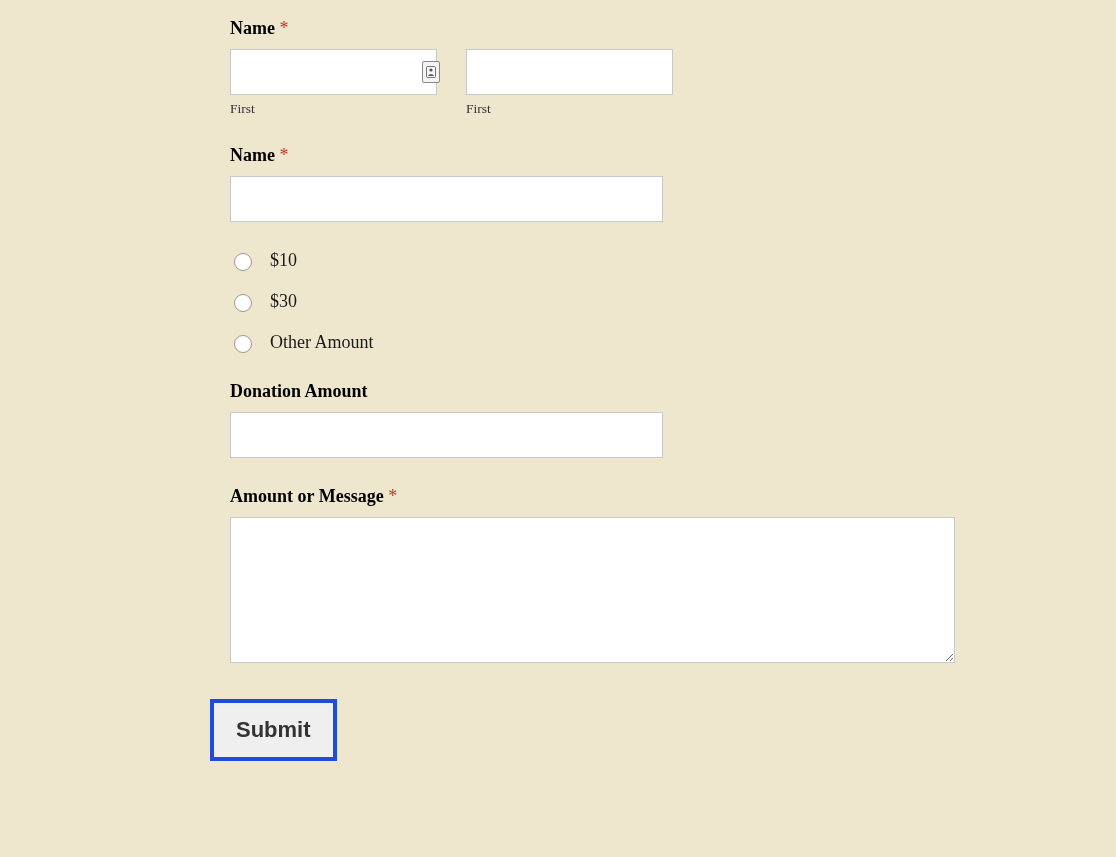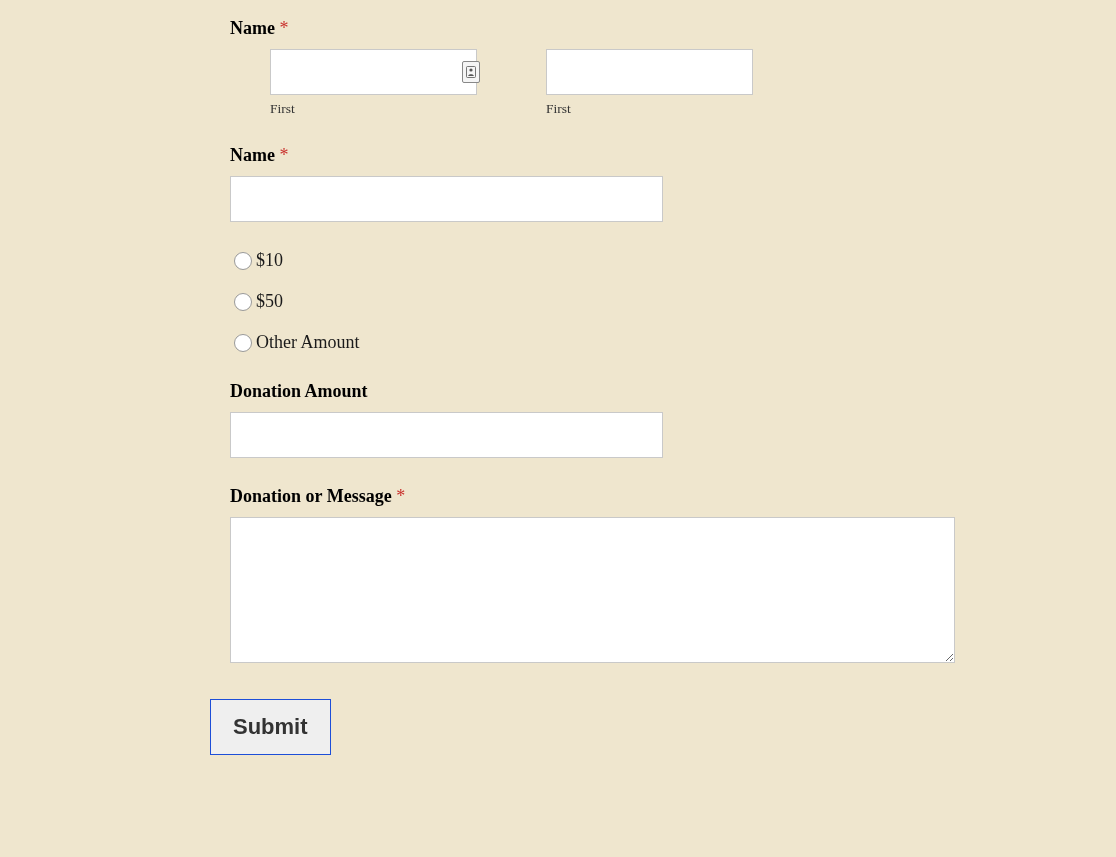--- a/index.html
+++ b/index.html
@@ -33,21 +33,20 @@
     .required {
       color: #c9302c;
       font-weight: normal;
     }
     .name-row {
       display: flex;
       gap: 18px;
     }
     .name-col {
       width: 218px;
-      margin-left: 40px;
     }
     .sub-label {
       display: block;
       margin-top: 6px;
       font-size: 13.5px;
       color: #333;
       font-family: Georgia, serif;
     }
     input[type="text"] {
       height: 46px;
@@ -89,22 +88,22 @@
     .input-donation-other {
       width: 433px;
     }
     .radio-list {
       list-style: none;
       padding: 0;
       margin-top: 4px;
     }
     .radio-item {
       display: flex;
-      align-items: center;
-      gap: 4px;
+      align-items: flex-end;
+      gap: 18px;
       margin-bottom: 20px;
       padding-left: 4px;
     }
     .radio-item:last-child {
       margin-bottom: 16px;
     }
     .radio-input {
       width: 18px;
       height: 18px;
       appearance: none;
@@ -138,21 +137,21 @@
       background: #fff;
       border: 1px solid #c9c9c9;
       padding: 8px;
       font-size: 15px;
       font-family: Arial, sans-serif;
       resize: both;
     }
     .submit-btn {
       margin-top: 4px;
       background: #efefef;
-      border: 1px solid #1d4ed8;
+      border: 4px solid #1d4ed8;
       padding: 14px 22px;
       font-size: 22px;
       font-family: Arial, Helvetica, sans-serif;
       font-weight: bold;
       color: #333;
       cursor: pointer;
     }
   </style>
 </head>
 <body>
@@ -197,41 +196,41 @@
 
   
   <div class="field-group">
     <ul class="radio-list">
       <li class="radio-item">
         <input type="radio" name="donation" class="radio-input" style="">
         <label class="radio-label">$10</label>
       </li>
       <li class="radio-item">
         <input type="radio" name="donation" class="radio-input" style="">
-        <label class="radio-label">$50</label>
+        <label class="radio-label">$30</label>
       </li>
       <li class="radio-item">
         <input type="radio" name="donation" class="radio-input" style="">
         <label class="radio-label">Other Amount</label>
       </li>
     </ul>
   </div>
 
   
   <div class="field-group">
     <label class="field-label">
       <span>Donation Amount</span>
     </label>
     <input type="text" class="input-donation-other" value="" style="">
   </div>
 
   
   <div class="field-group">
     <label class="field-label">
-      <span>Donation or Message</span>
+      <span>Amount or Message</span>
       <span class="required">*</span>
     </label>
     <textarea style=""></textarea>
   </div>
 
   
   <button type="submit" class="submit-btn">Submit</button>
 
 </div>
 

